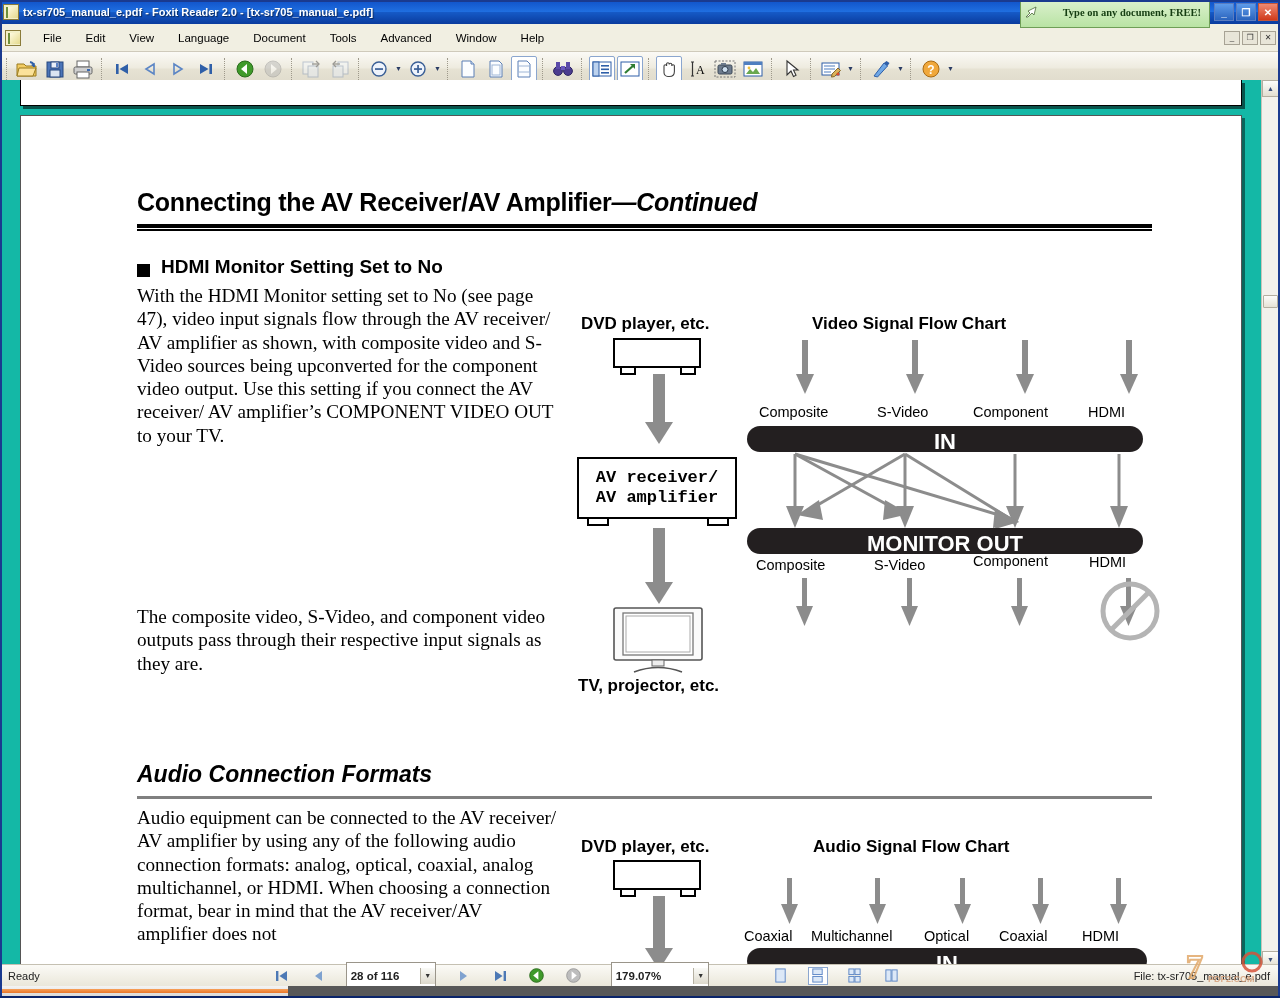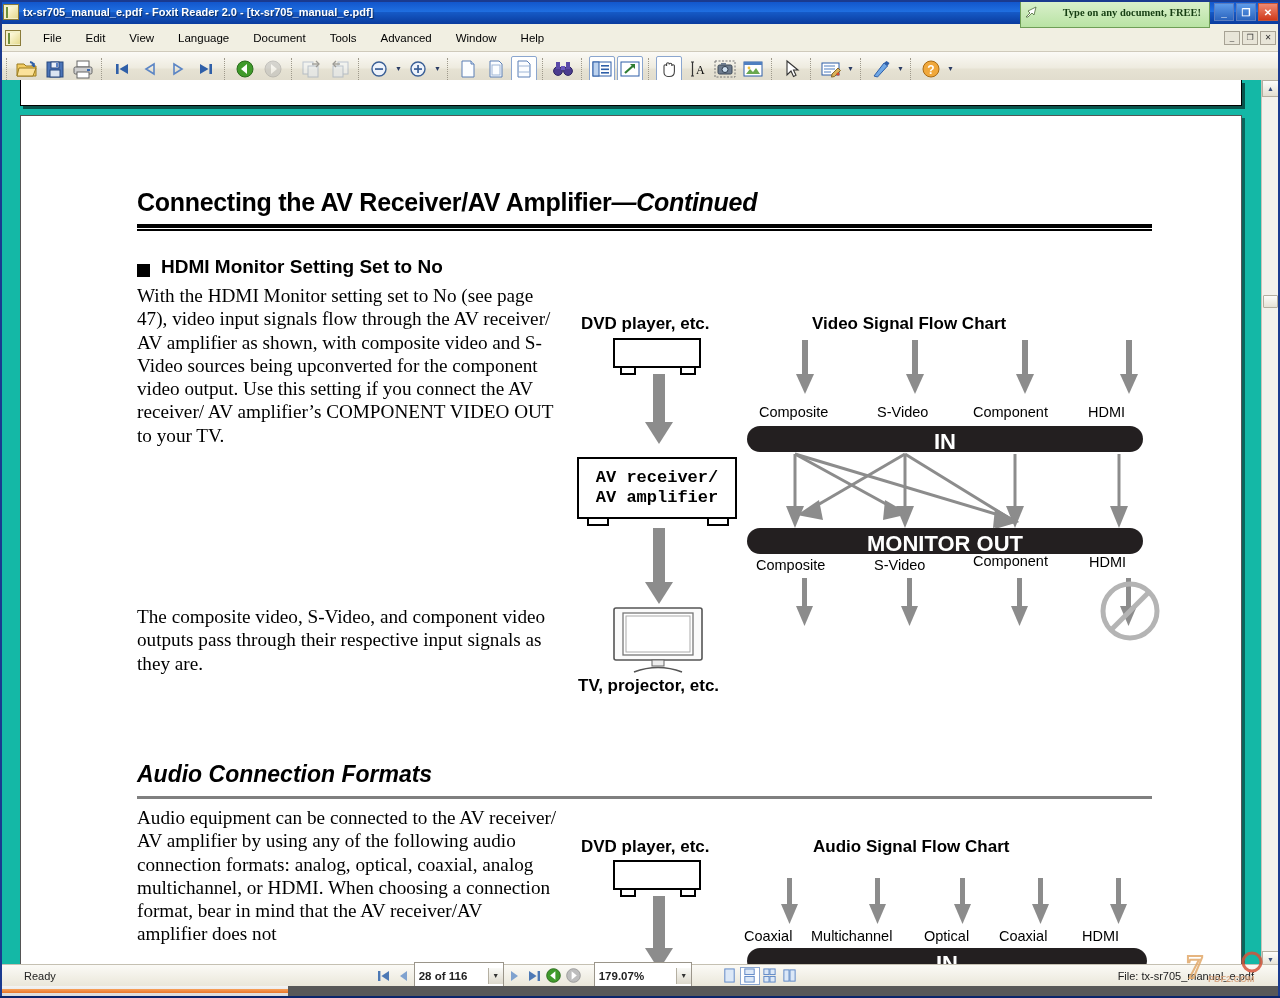--- a/index.html
+++ b/index.html
@@ -224,21 +224,21 @@
     position:absolute; border:2px solid #000; background:#fff;
     font-weight:bold; font-size:17px; font-family:Liberation Mono, monospace;
     display:flex; align-items:center; justify-content:center; text-align:center; line-height:20px;
   }
 
   
   #statusbar {
     position:absolute; left:0; bottom:10px; width:1280px; height:22px;
     background:linear-gradient(to bottom,#fbfaf6,#eae7da);
     border-top:1px solid #c5c0b2;
-    display:flex; align-items:center; padding:0 20px; gap:0;
+    display:flex; align-items:center; padding:0 4px; gap:17px;
     font-size:11px; color:#222;
   }
   #statusbar .sb-ready { padding-left:4px; }
   .sb-fill { flex:1 1 auto; }
   .nav-btn { width:20px;height:18px;display:flex;align-items:center;justify-content:center;color:#5b7fb5; }
   .nav-btn.dis { color:#aab6c9; }
   .combo {
     height:28px; border:1px solid #9a958a; background:#fff;
     display:flex; align-items:center; font-size:11.5px; font-weight:bold;
     padding-left:4px; font-family:"Liberation Sans", sans-serif;

